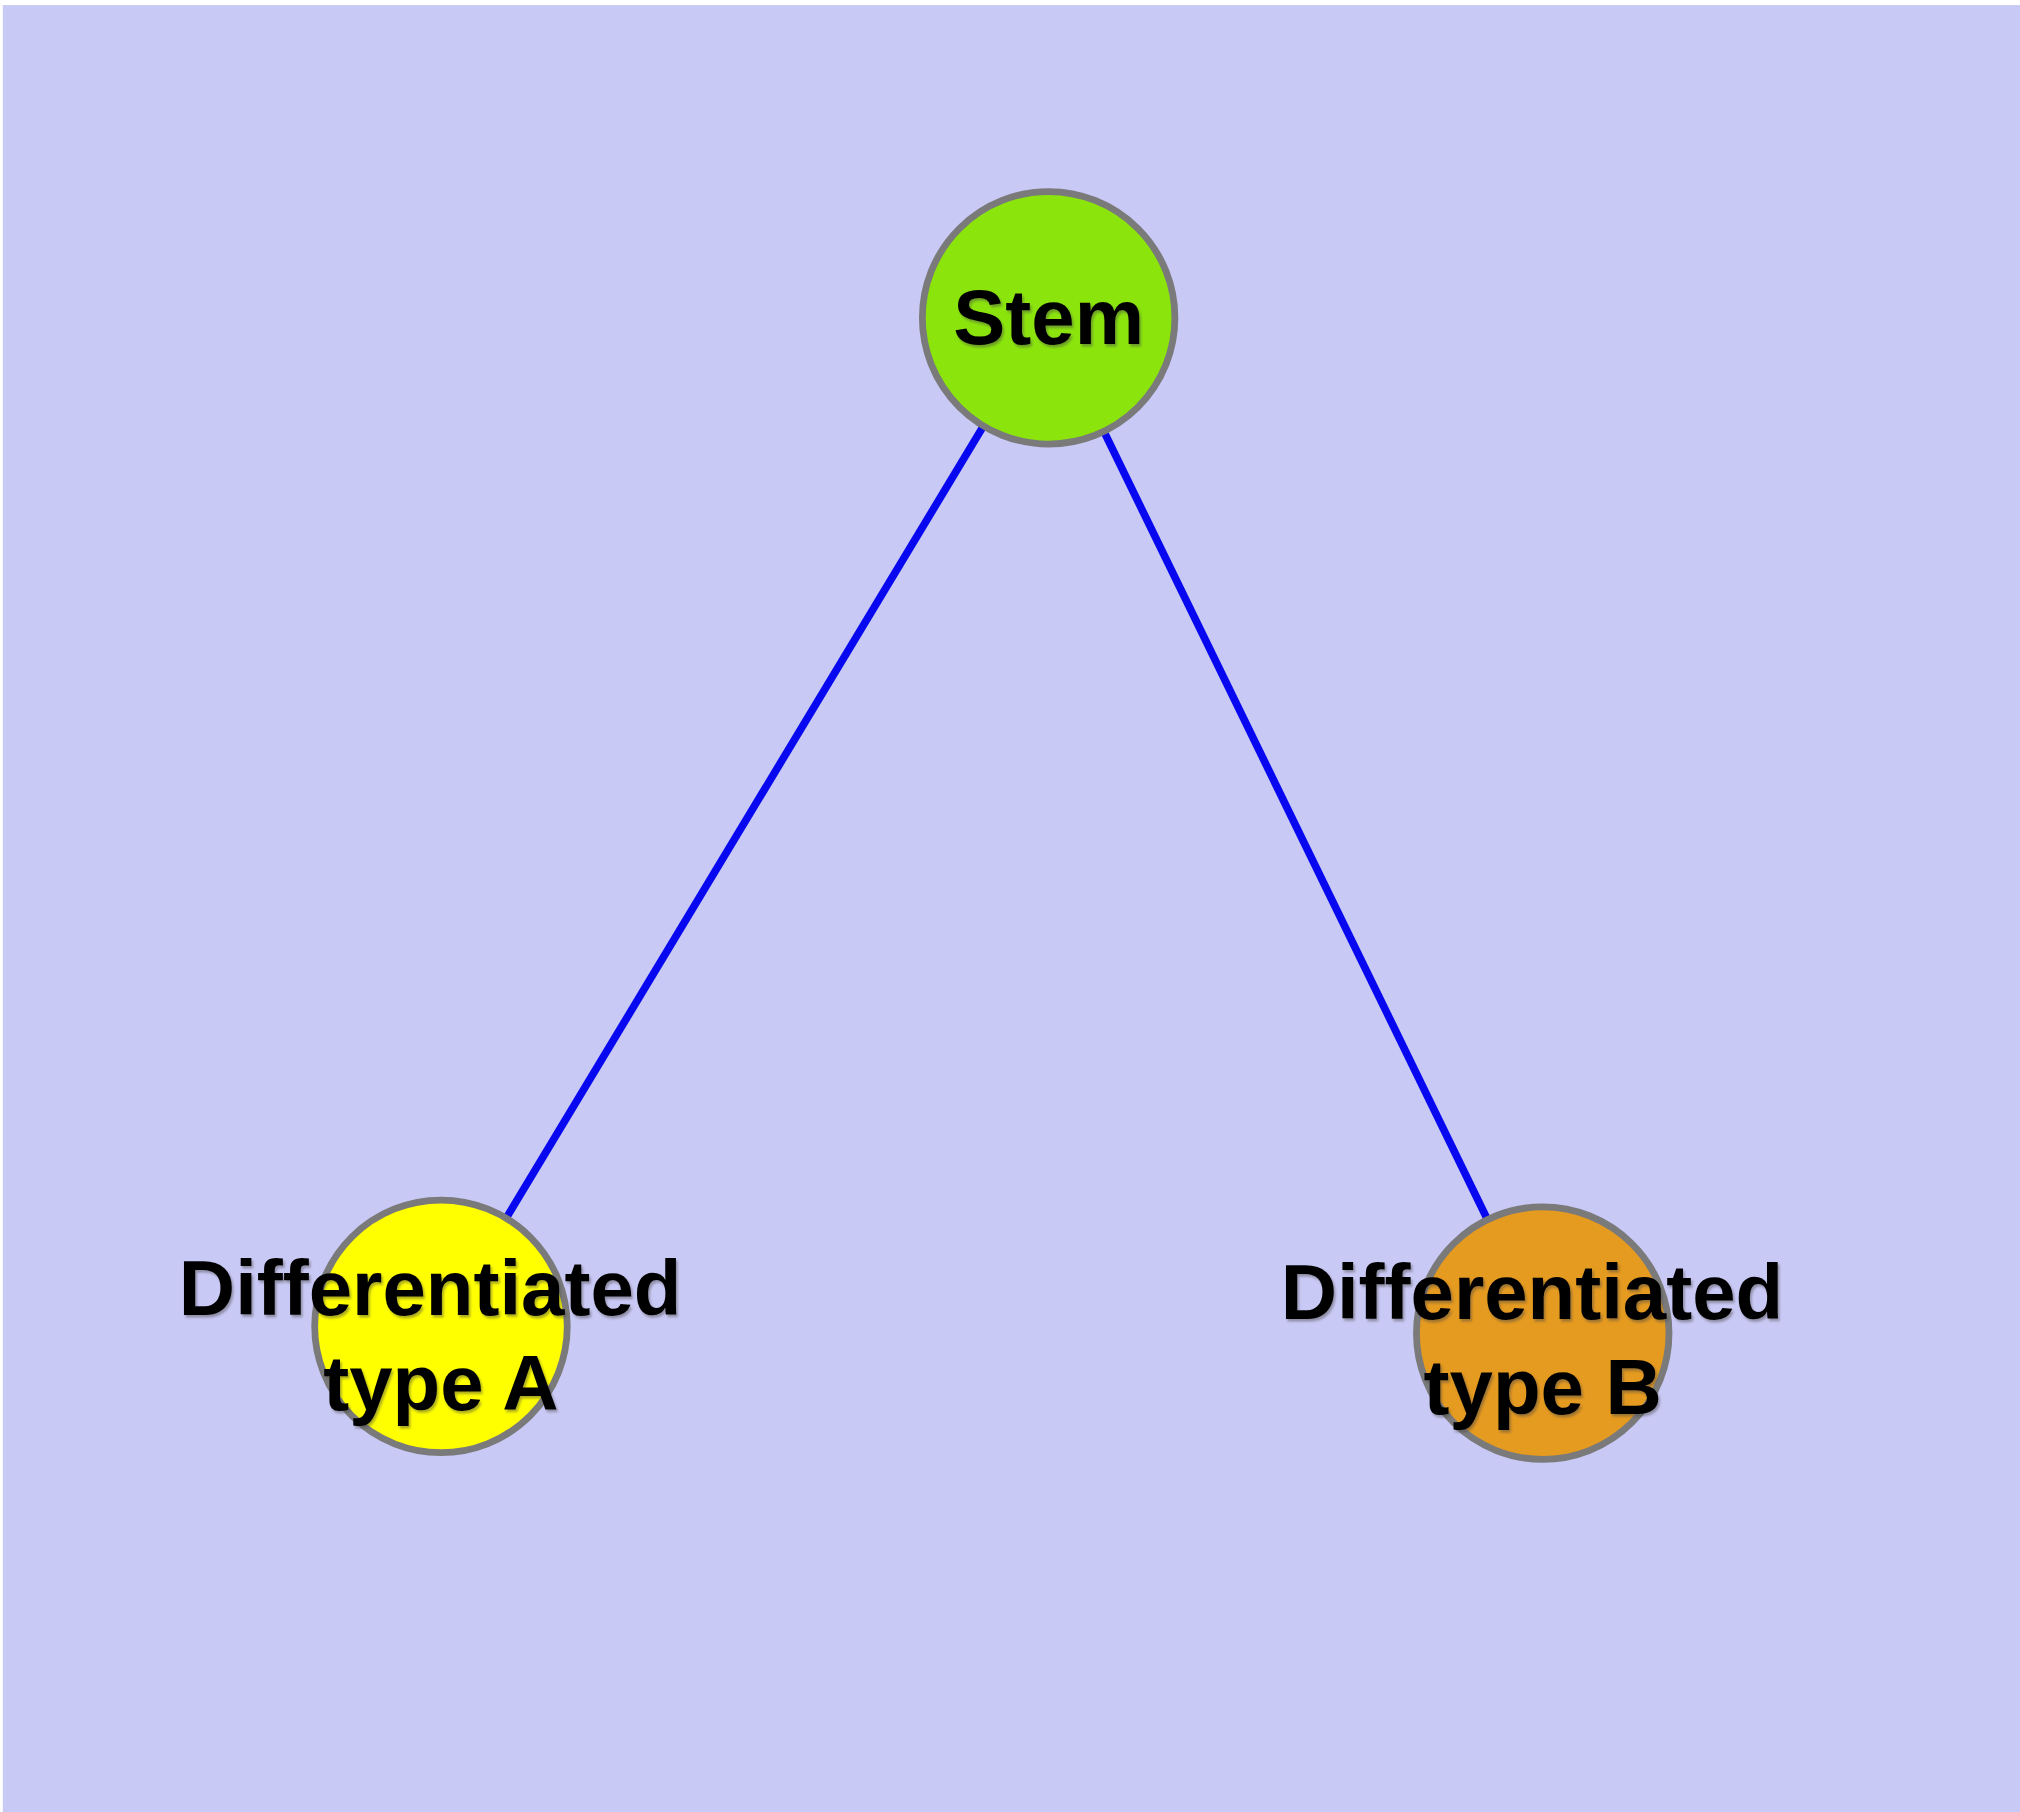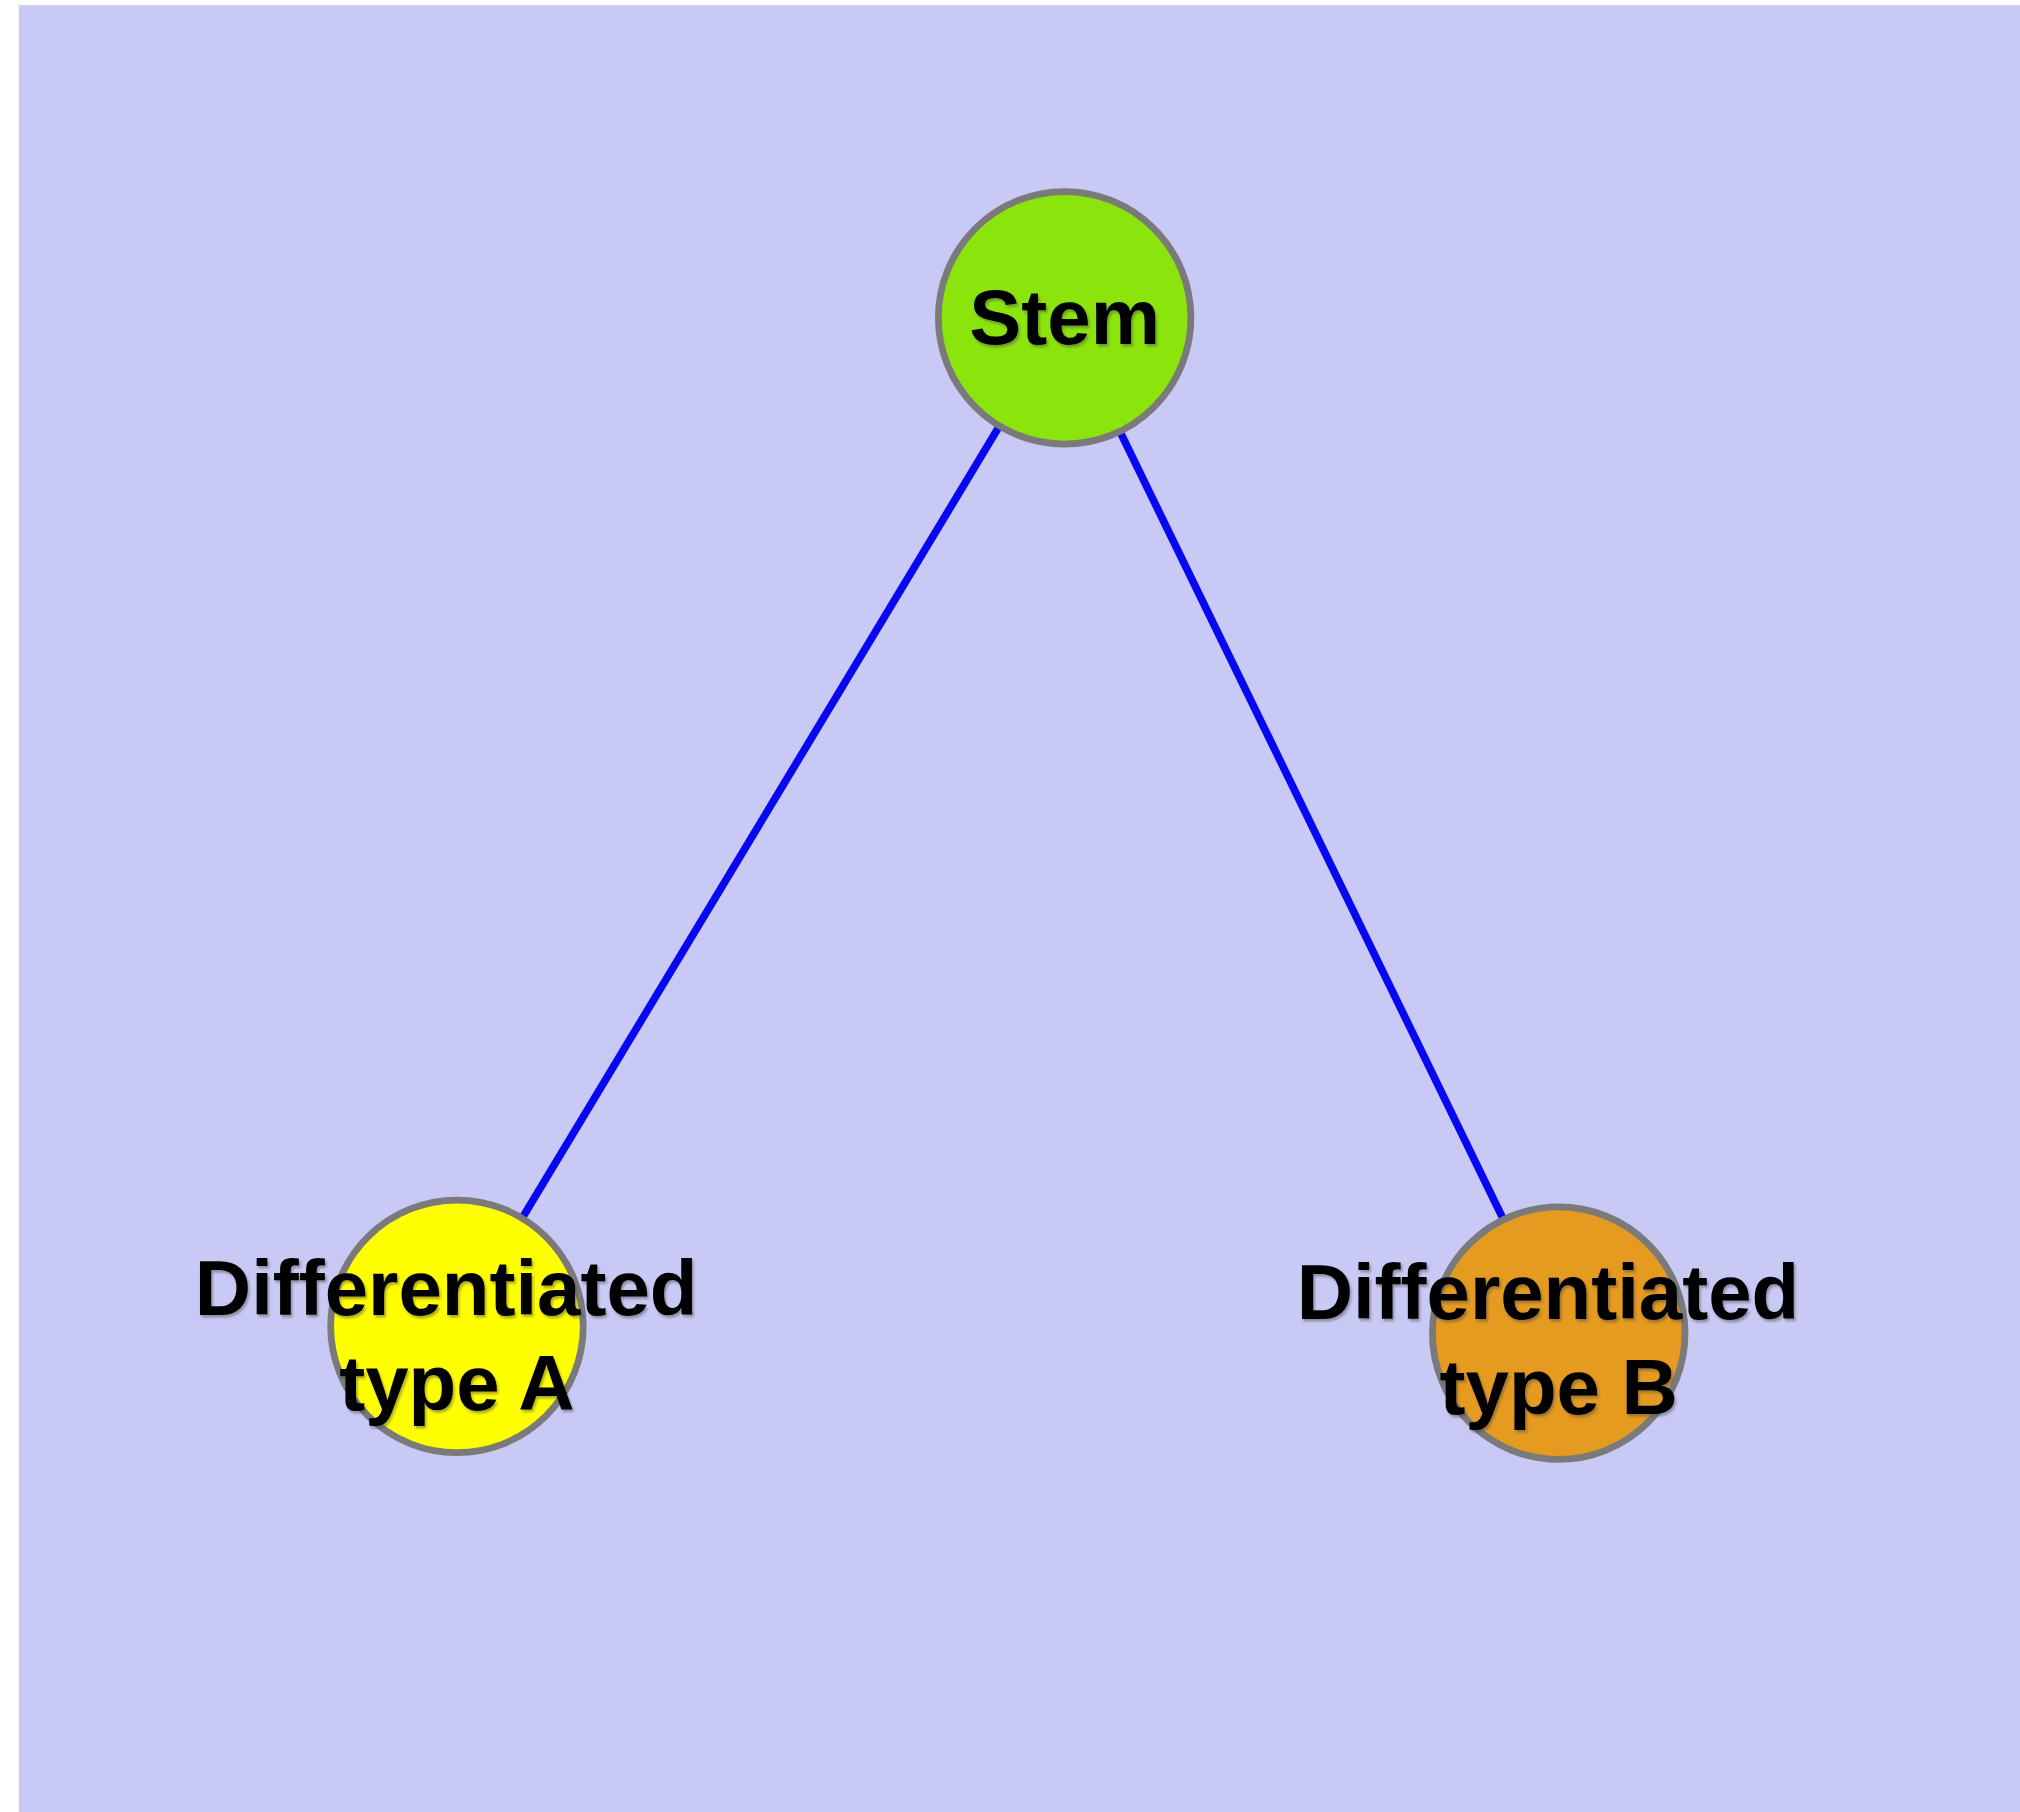--- a/index.html
+++ b/index.html
@@ -5,21 +5,21 @@
   html, body {
     margin: 0;
     padding: 0;
     background: #ffffff;
     width: 2021px;
     height: 1812px;
     overflow: hidden;
   }
   .stage {
     position: absolute;
-    left: 16px;
+    left: 0;
     top: 0;
     width: 1708px;
     height: 1812px;
   }
   svg.diagram {
     display: block;
     width: 2021px;
     height: 1812px;
   }
   .edge {

